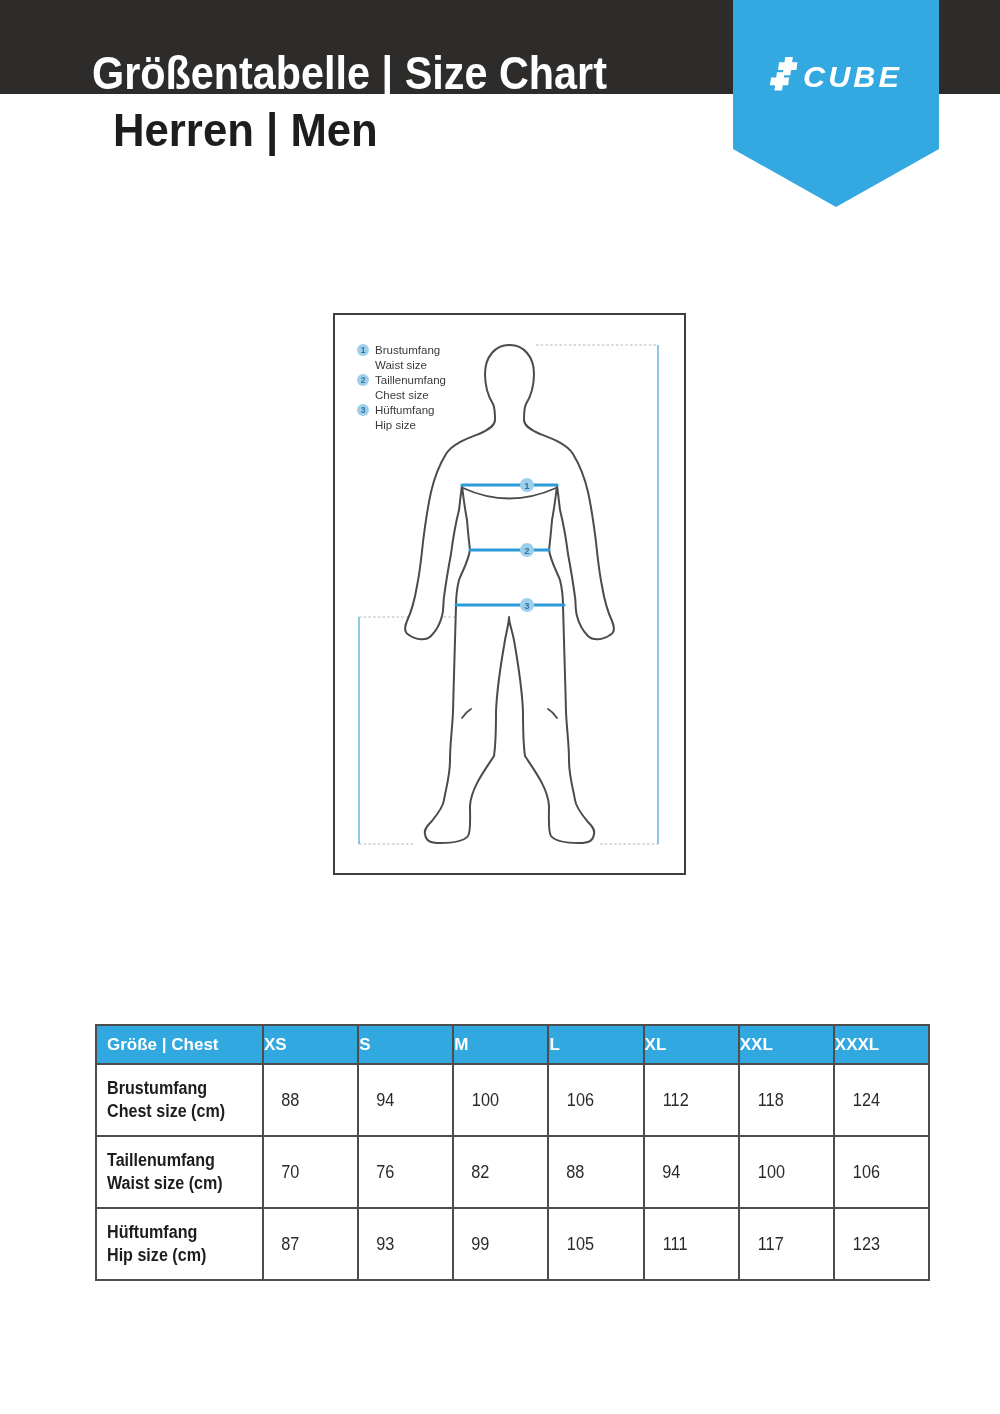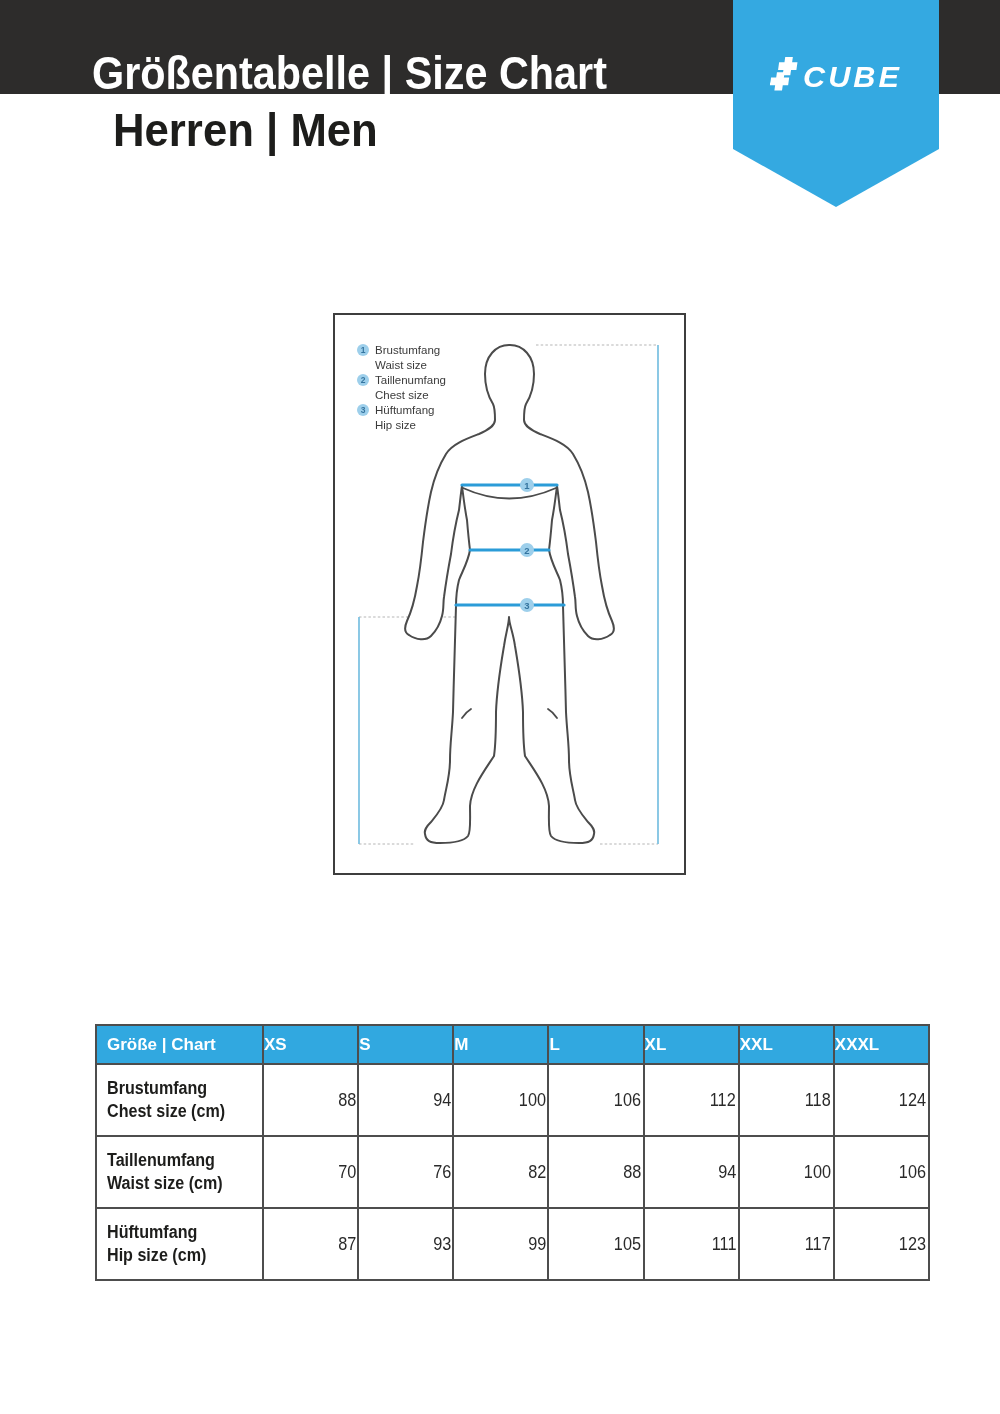--- a/index.html
+++ b/index.html
@@ -47,21 +47,21 @@
   
   .size-table{
     position:absolute;left:95px;top:1024px;width:835px;
     border-collapse:collapse;table-layout:fixed;
   }
   .size-table th,.size-table td{border:2px solid #4d4d4d;padding:0;}
   .size-table thead th{
     height:37px;background:#31a8e0;color:#ffffff;font-size:17px;font-weight:bold;text-align:left;
   }
   .size-table thead th.first{text-align:left;padding-left:10px;}
-  .size-table tbody td{height:70px;text-align:right;padding-left:16px;}
+  .size-table tbody td{height:70px;text-align:left;padding-left:16px;}
   .row-label{padding-left:10px !important;text-align:left !important;}
   .row-label .lbl{
     font-weight:bold;color:#1d1d1b;font-size:17.5px;line-height:23px;
     transform:scaleX(0.92);transform-origin:left center;white-space:nowrap;
   }
   .cell-val{
     display:inline-block;font-size:18.5px;color:#2a2a2a;
     transform:scaleX(0.88);transform-origin:center center;
   }
 </style>
@@ -180,21 +180,21 @@
     <col>
       <col>
       <col>
       <col>
       <col>
       <col>
       <col>
   </colgroup>
   <thead>
     <tr>
-      <th class="first">Größe | Chart</th>
+      <th class="first">Größe | Chest</th>
       <th>XS</th>
       <th>S</th>
       <th>M</th>
       <th>L</th>
       <th>XL</th>
       <th>XXL</th>
       <th>XXXL</th>
     </tr>
   </thead>
   <tbody>

